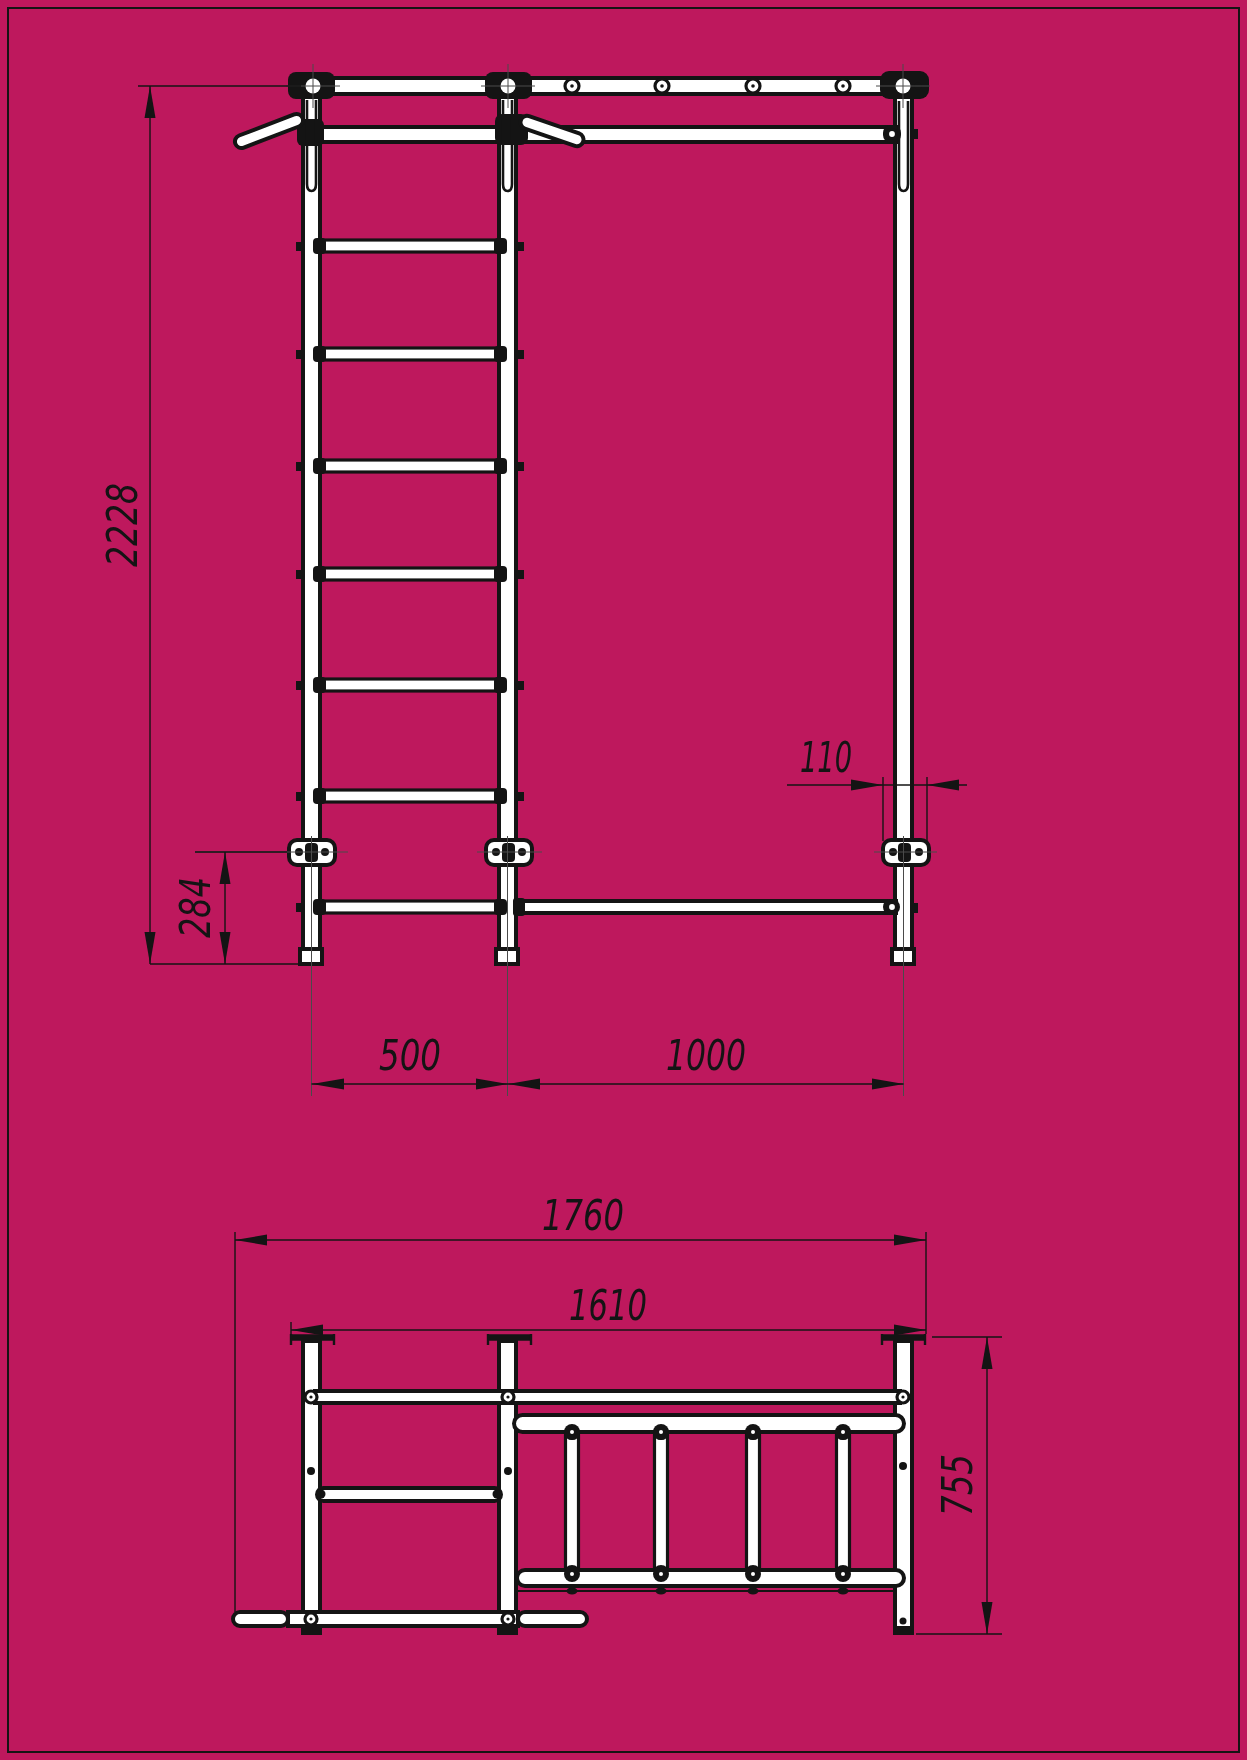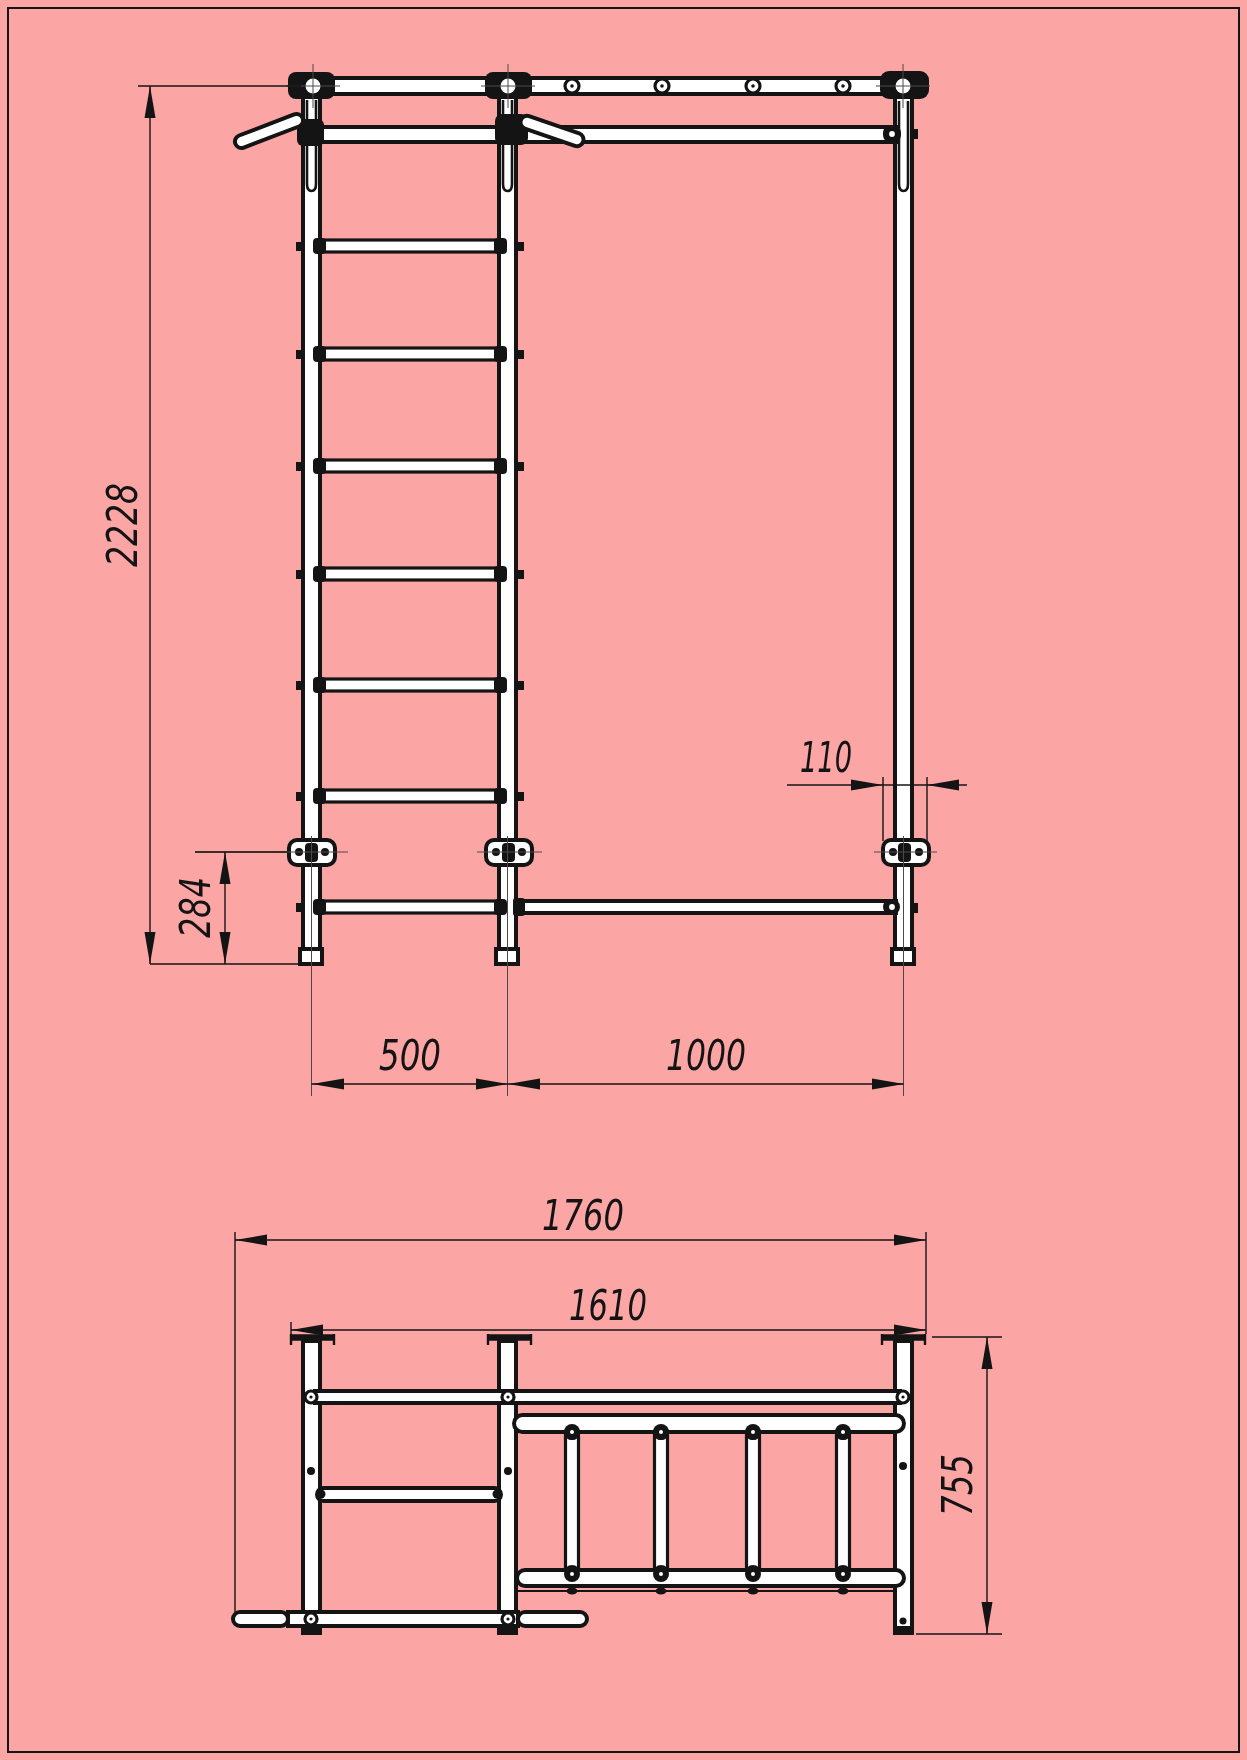--- a/index.html
+++ b/index.html
@@ -1,16 +1,16 @@
 <!DOCTYPE html>
 <html><head>
 <meta charset="utf-8">
 <style>
   html,body{margin:0;padding:0;background:#e8e8e8;}
-  .sheet{width:1247px;height:1760px;background:#fca5a5;position:relative;margin:0 auto;}
+  .sheet{width:1247px;height:1760px;background:#be185d;position:relative;margin:0 auto;}
   svg{display:block;}
   .o4{fill:#ffffff;stroke:#141414;stroke-width:4;}
   .o3{fill:#ffffff;stroke:#141414;stroke-width:3.2;}
   .blk{fill:#141414;stroke:none;}
   .tl{stroke:#141414;stroke-width:1.4;fill:none;}
   .cl{stroke:#4a4a4a;stroke-width:1;fill:none;}
   .thin2{stroke:#141414;stroke-width:2;fill:none;}
   .slot{stroke:#141414;stroke-width:2.6;fill:none;}
   .plate{stroke:#141414;stroke-width:6.5;fill:none;}
   .ptick{stroke:#141414;stroke-width:2.4;fill:none;}

